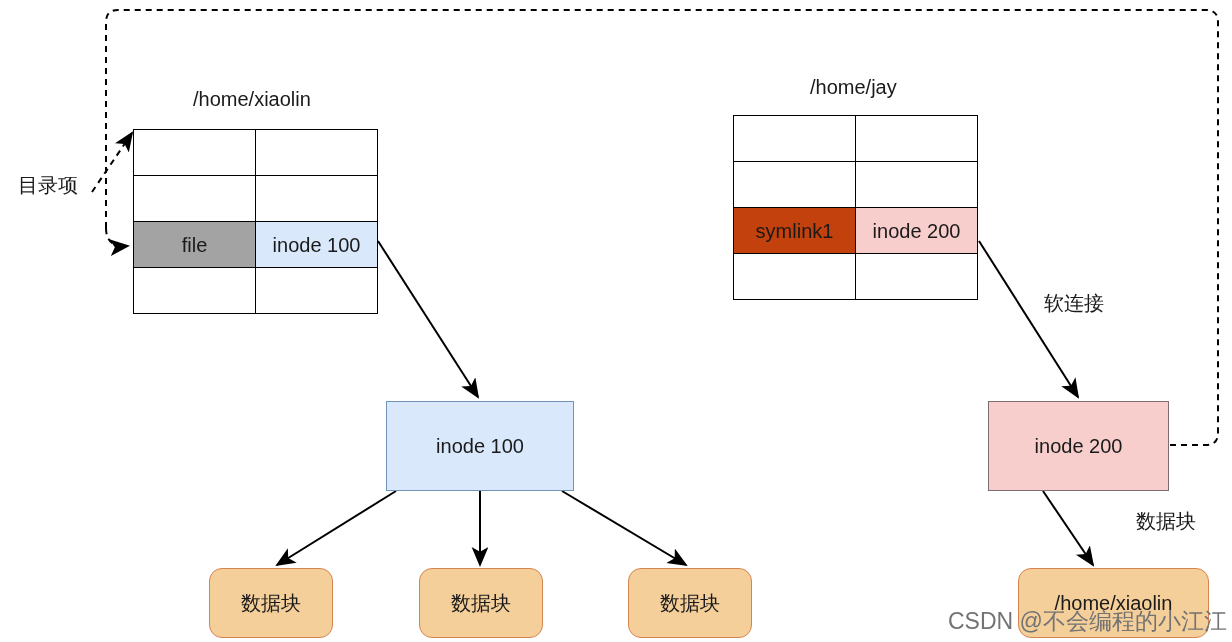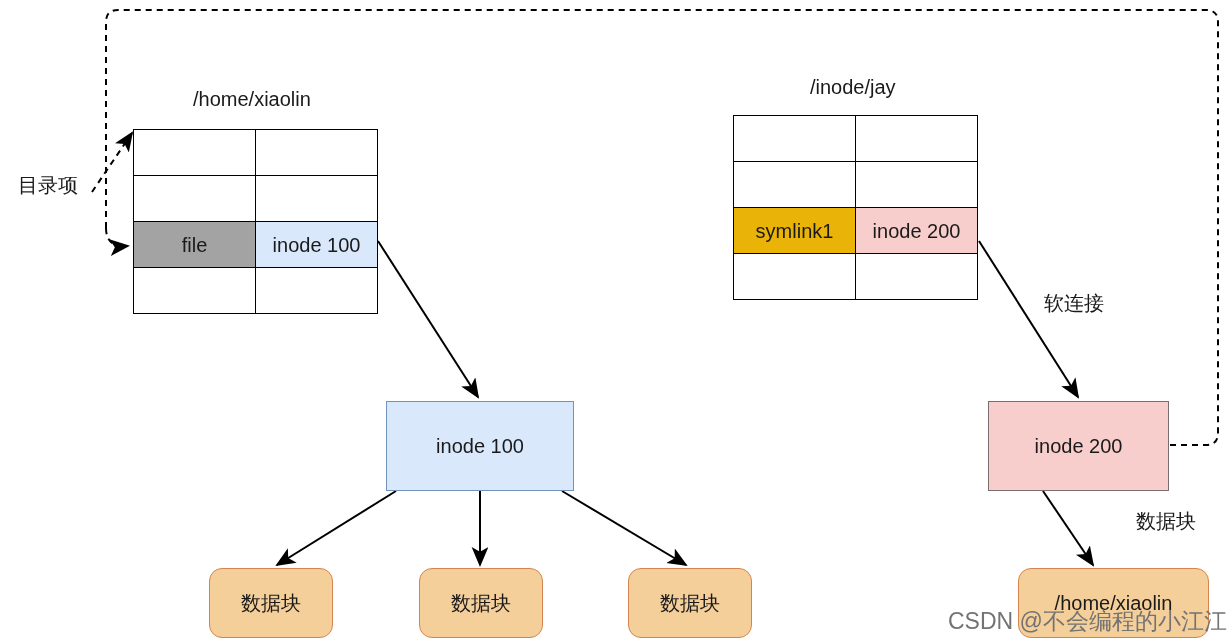--- a/index.html
+++ b/index.html
@@ -39,21 +39,21 @@
     text-align: center;
     vertical-align: middle;
     font-size: 20px;
     color: #1a1a1a;
     padding: 0;
     line-height: 1.1;
     white-space: nowrap;
   }
   .cell-green  { background: #a3a3a3; }
   .cell-blue   { background: #dae8fc; }
-  .cell-purple { background: #eab308; }
+  .cell-purple { background: #c2410c; }
   .cell-pink   { background: #f8cecc; }
 
   
   .label {
     position: absolute;
     font-size: 20px;
     color: #1a1a1a;
     white-space: nowrap;
   }
 
@@ -130,21 +130,21 @@
     <line x1="480" y1="491" x2="480" y2="565" stroke="#000000" stroke-width="2" marker-end="url(#arrow-solid)"></line>
     <line x1="562" y1="491" x2="686" y2="565" stroke="#000000" stroke-width="2" marker-end="url(#arrow-solid)"></line>
 
     <line x1="1043" y1="491" x2="1093" y2="565" stroke="#000000" stroke-width="2" marker-end="url(#arrow-solid)"></line>
   </svg>
 
   <div class="label" style="left:18px; top:172px;">目录项</div>
 
   <div class="label" style="left:193px; top:88px;">/home/xiaolin</div>
 
-  <div class="label" style="left:810px; top:76px;">/inode/jay</div>
+  <div class="label" style="left:810px; top:76px;">/home/jay</div>
 
   <div class="label" style="left:1044px; top:274px;margin-top:16px;">软连接</div>
 
   <div class="label" style="left:1136px; top:508px;">数据块</div>
 
   <table class="dir-table" style="left:133px; top:129px; width:244px;">
     <colgroup>
         <col style="width:122px">
         <col style="width:122px">
       </colgroup>

